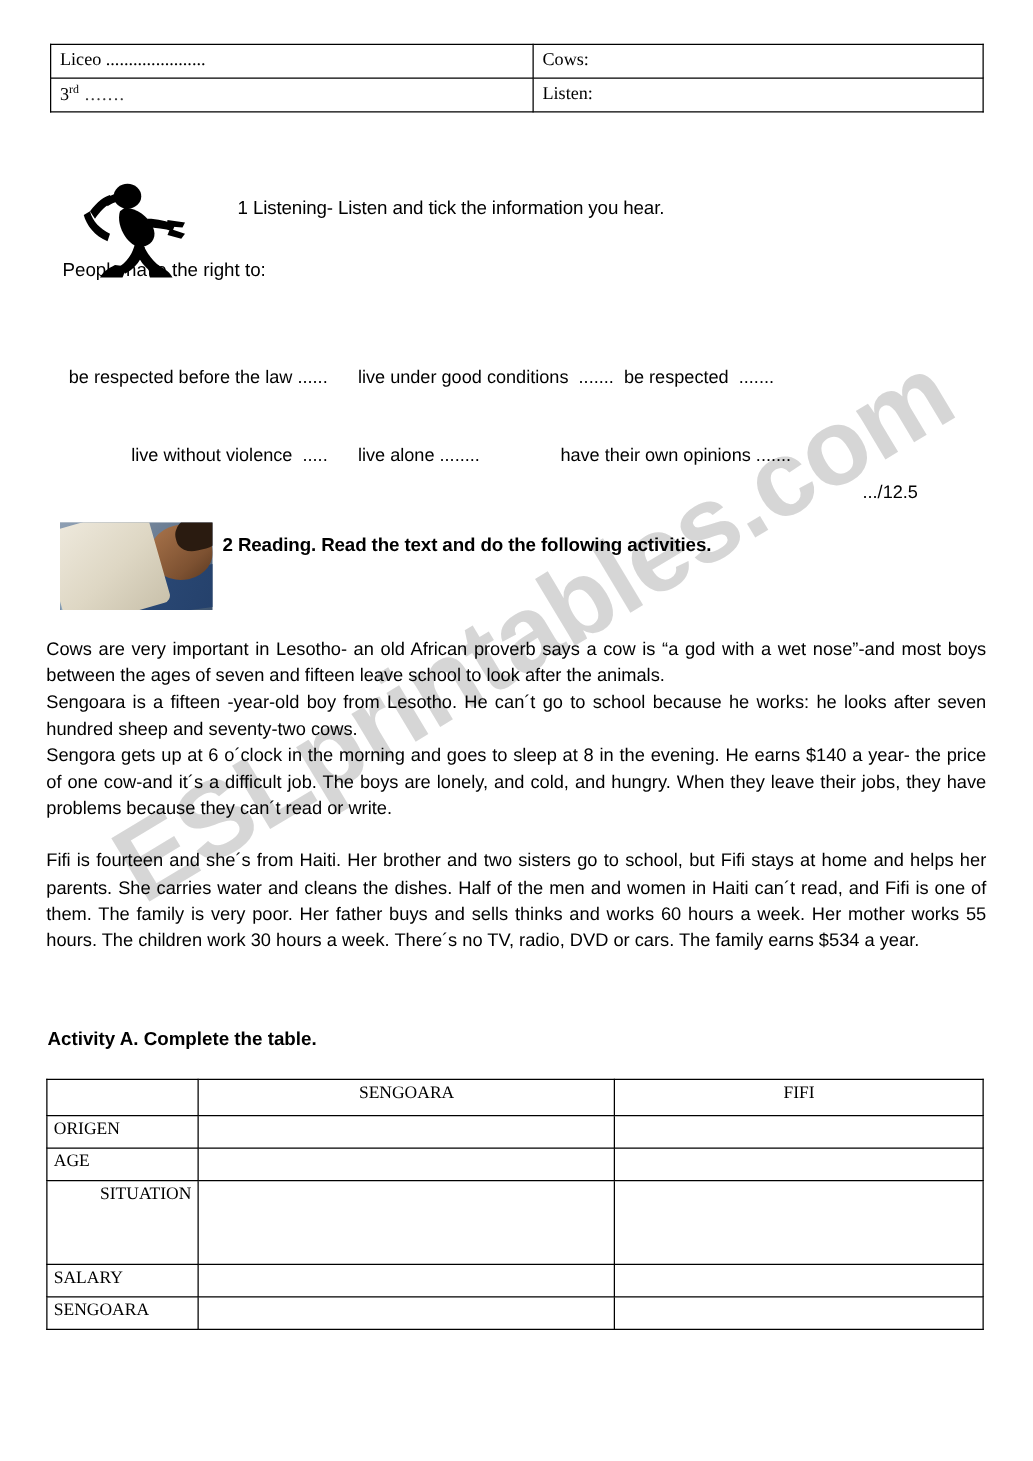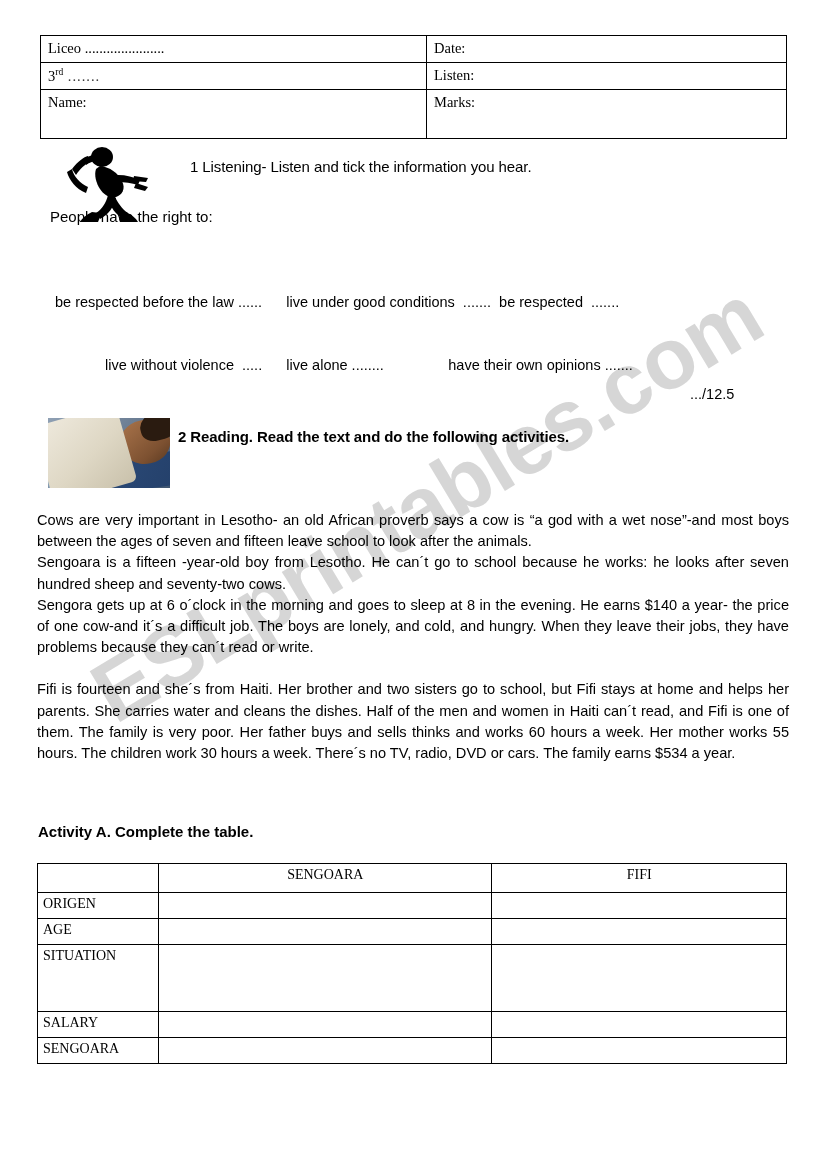--- a/index.html
+++ b/index.html
@@ -189,46 +189,42 @@
     padding: 3px 5px;
     vertical-align: top;
     margin-top: 36px;
   }
   .activity-table td.c1 { width: 112px; }
   .activity-table td.c2 { width: 336px; }
   .activity-table td.c3 { width: 298px; }
   .activity-table td.hdr { text-align: center; }
   .activity-table tr.r-head td { height: 22px; }
   .activity-table tr.r-normal td { height: 19px; }
-  .activity-table tr.r-situation td { height: 60px; }
+  .activity-table tr.r-situation td { height: 60px; text-align: right; }
 </style>
 </head>
 <body>
 
 <div class="page">
 
   <div class="watermark">
     <div class="watermark-text">ESLprintables.com</div>
   </div>
 
   <div class="content">
 
     <table class="header-table">
       <tbody>
         <tr>
           <td class="col-left"><span>Liceo ......................</span></td>
-          <td><span>Date:</span></td>
+          <td><span>Cows:</span></td>
         </tr>
         <tr>
           <td class="col-left"><span>3</span><span class="sup">rd</span><span class="dots-light"> .......</span></td>
           <td><span>Listen:</span></td>
-        </tr>
-        <tr class="row-tall">
-          <td class="col-left"><span>Name:</span></td>
-          <td><span>Marks:</span></td>
         </tr>
       </tbody>
     </table>
 
     <svg class="silhouette" viewBox="0 0 110 80">
       <g fill="#000000">
         <ellipse cx="46" cy="12" rx="11" ry="10"></ellipse>
         <path d="M44 21 C 54 22, 62 28, 66 36 C 70 44, 66 50, 60 52 C 54 54, 48 50, 44 44 C 40 38, 38 30, 40 24 Z"></path>
         <path d="M28 14 C 34 10, 42 8, 47 10 L 45 16 C 40 15, 34 17, 30 20 Z"></path>
         <path d="M16 24 C 22 16, 28 12, 32 11 L 34 17 C 29 19, 24 24, 20 30 Z"></path>

